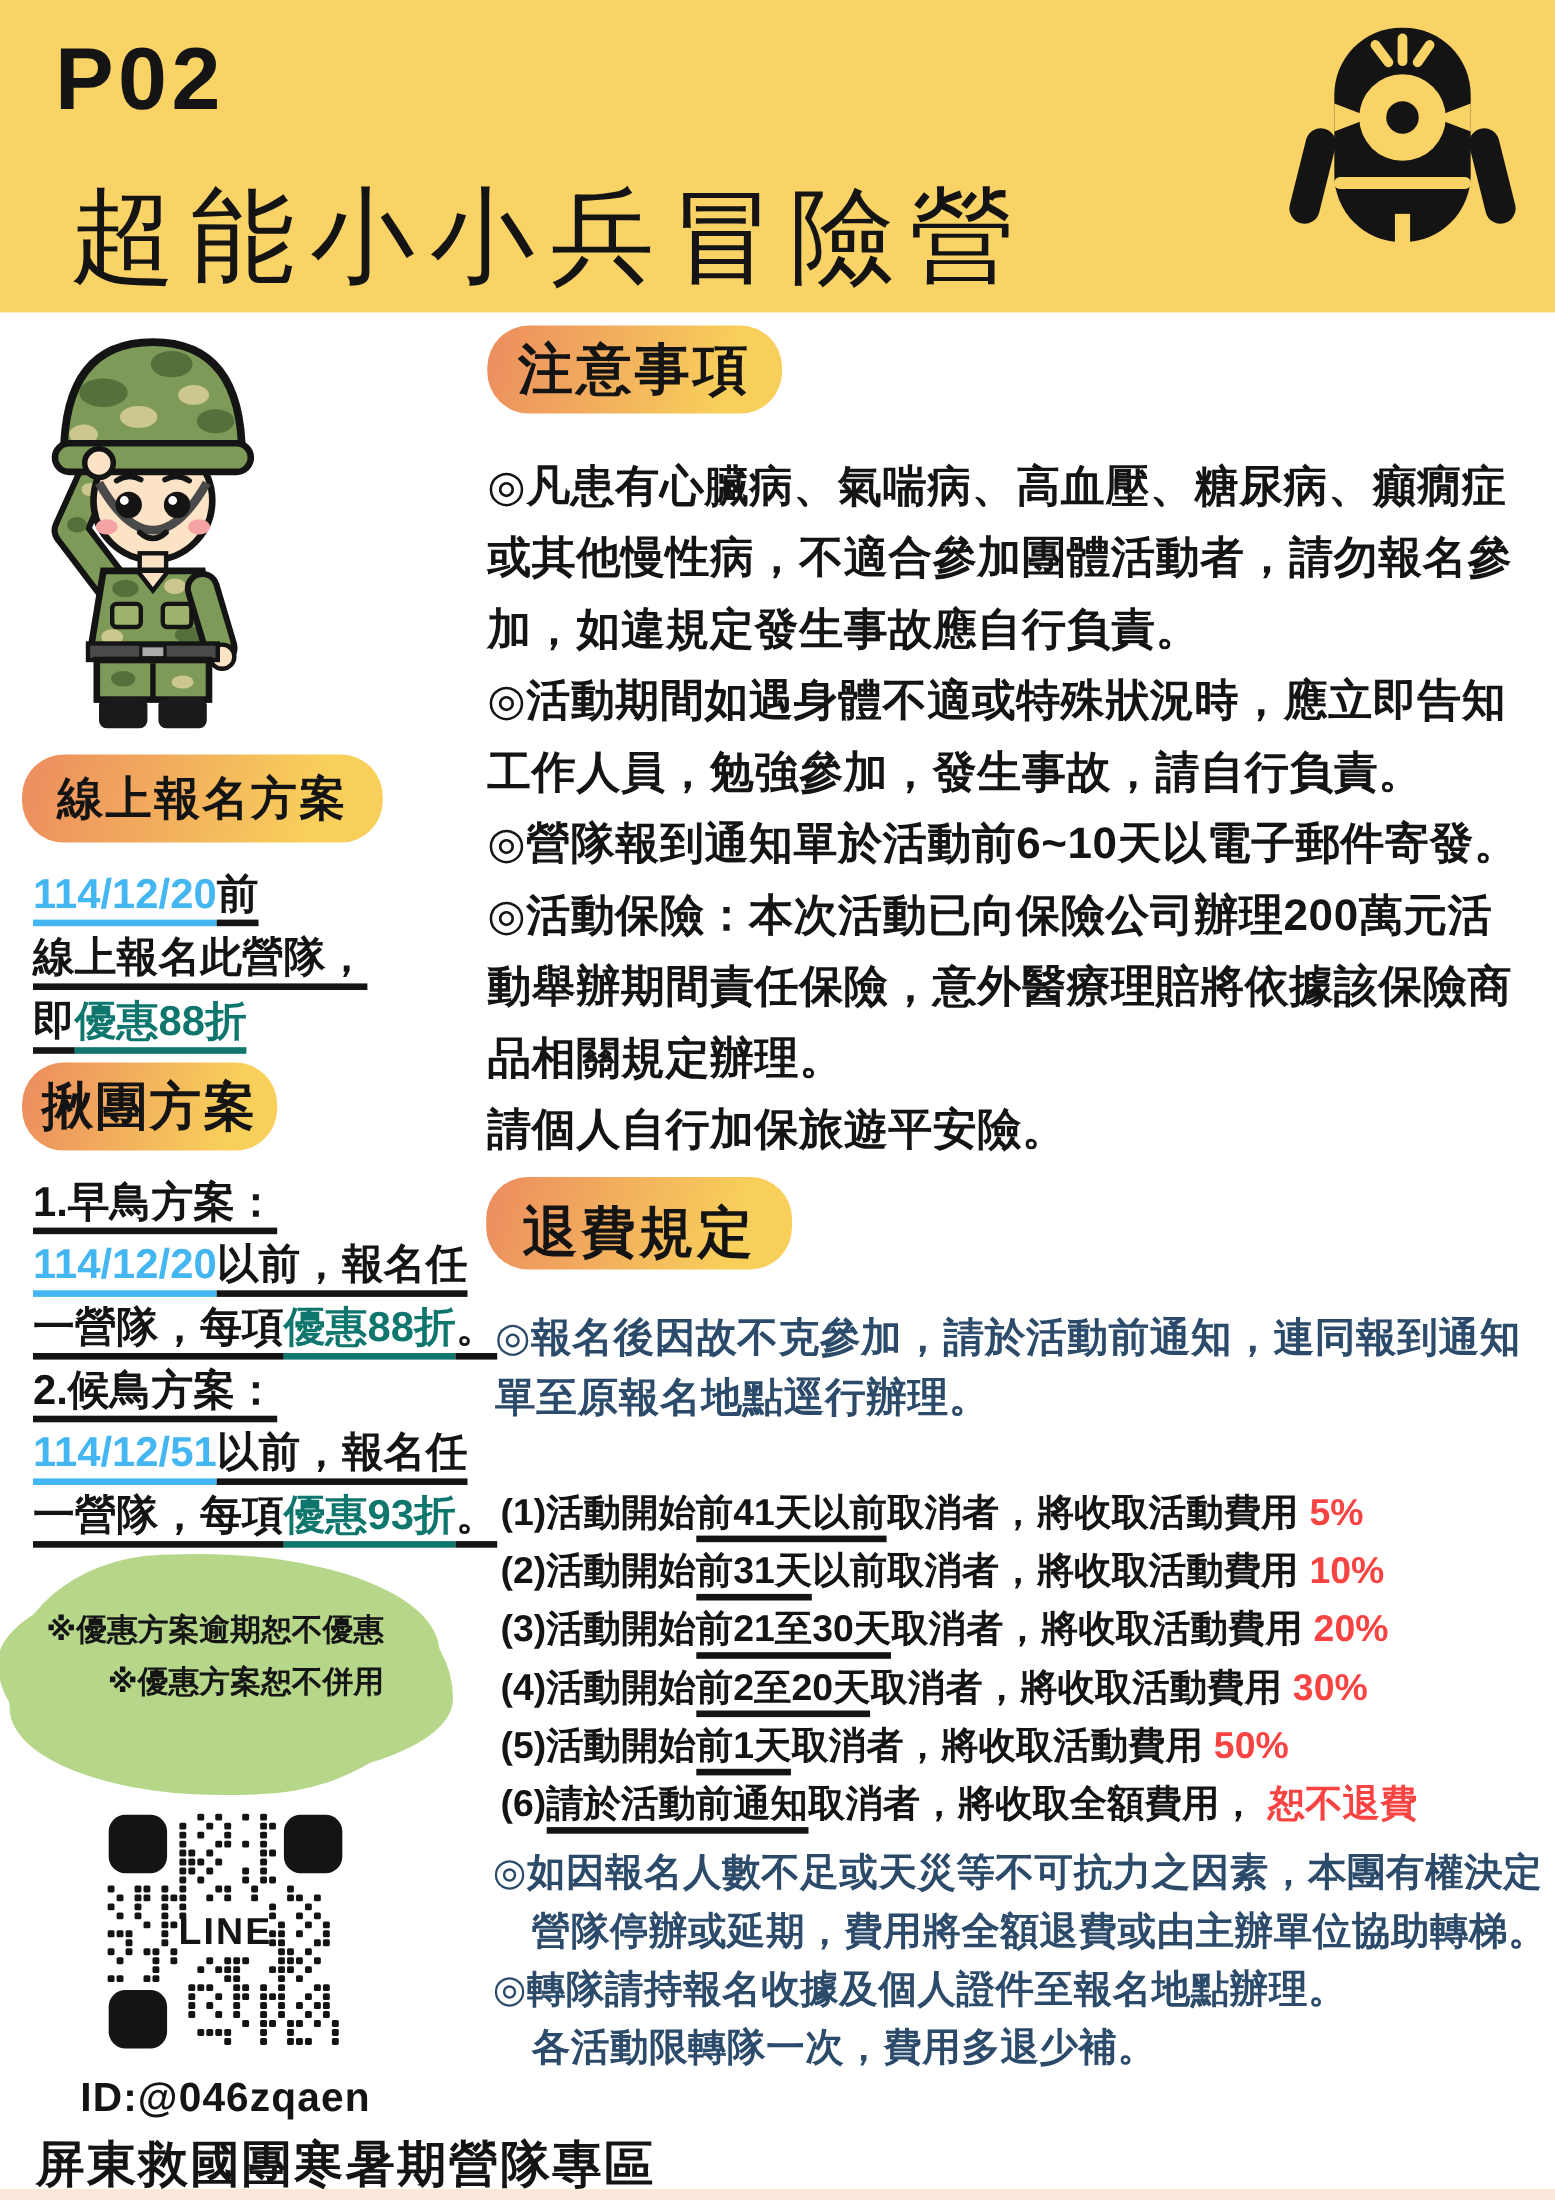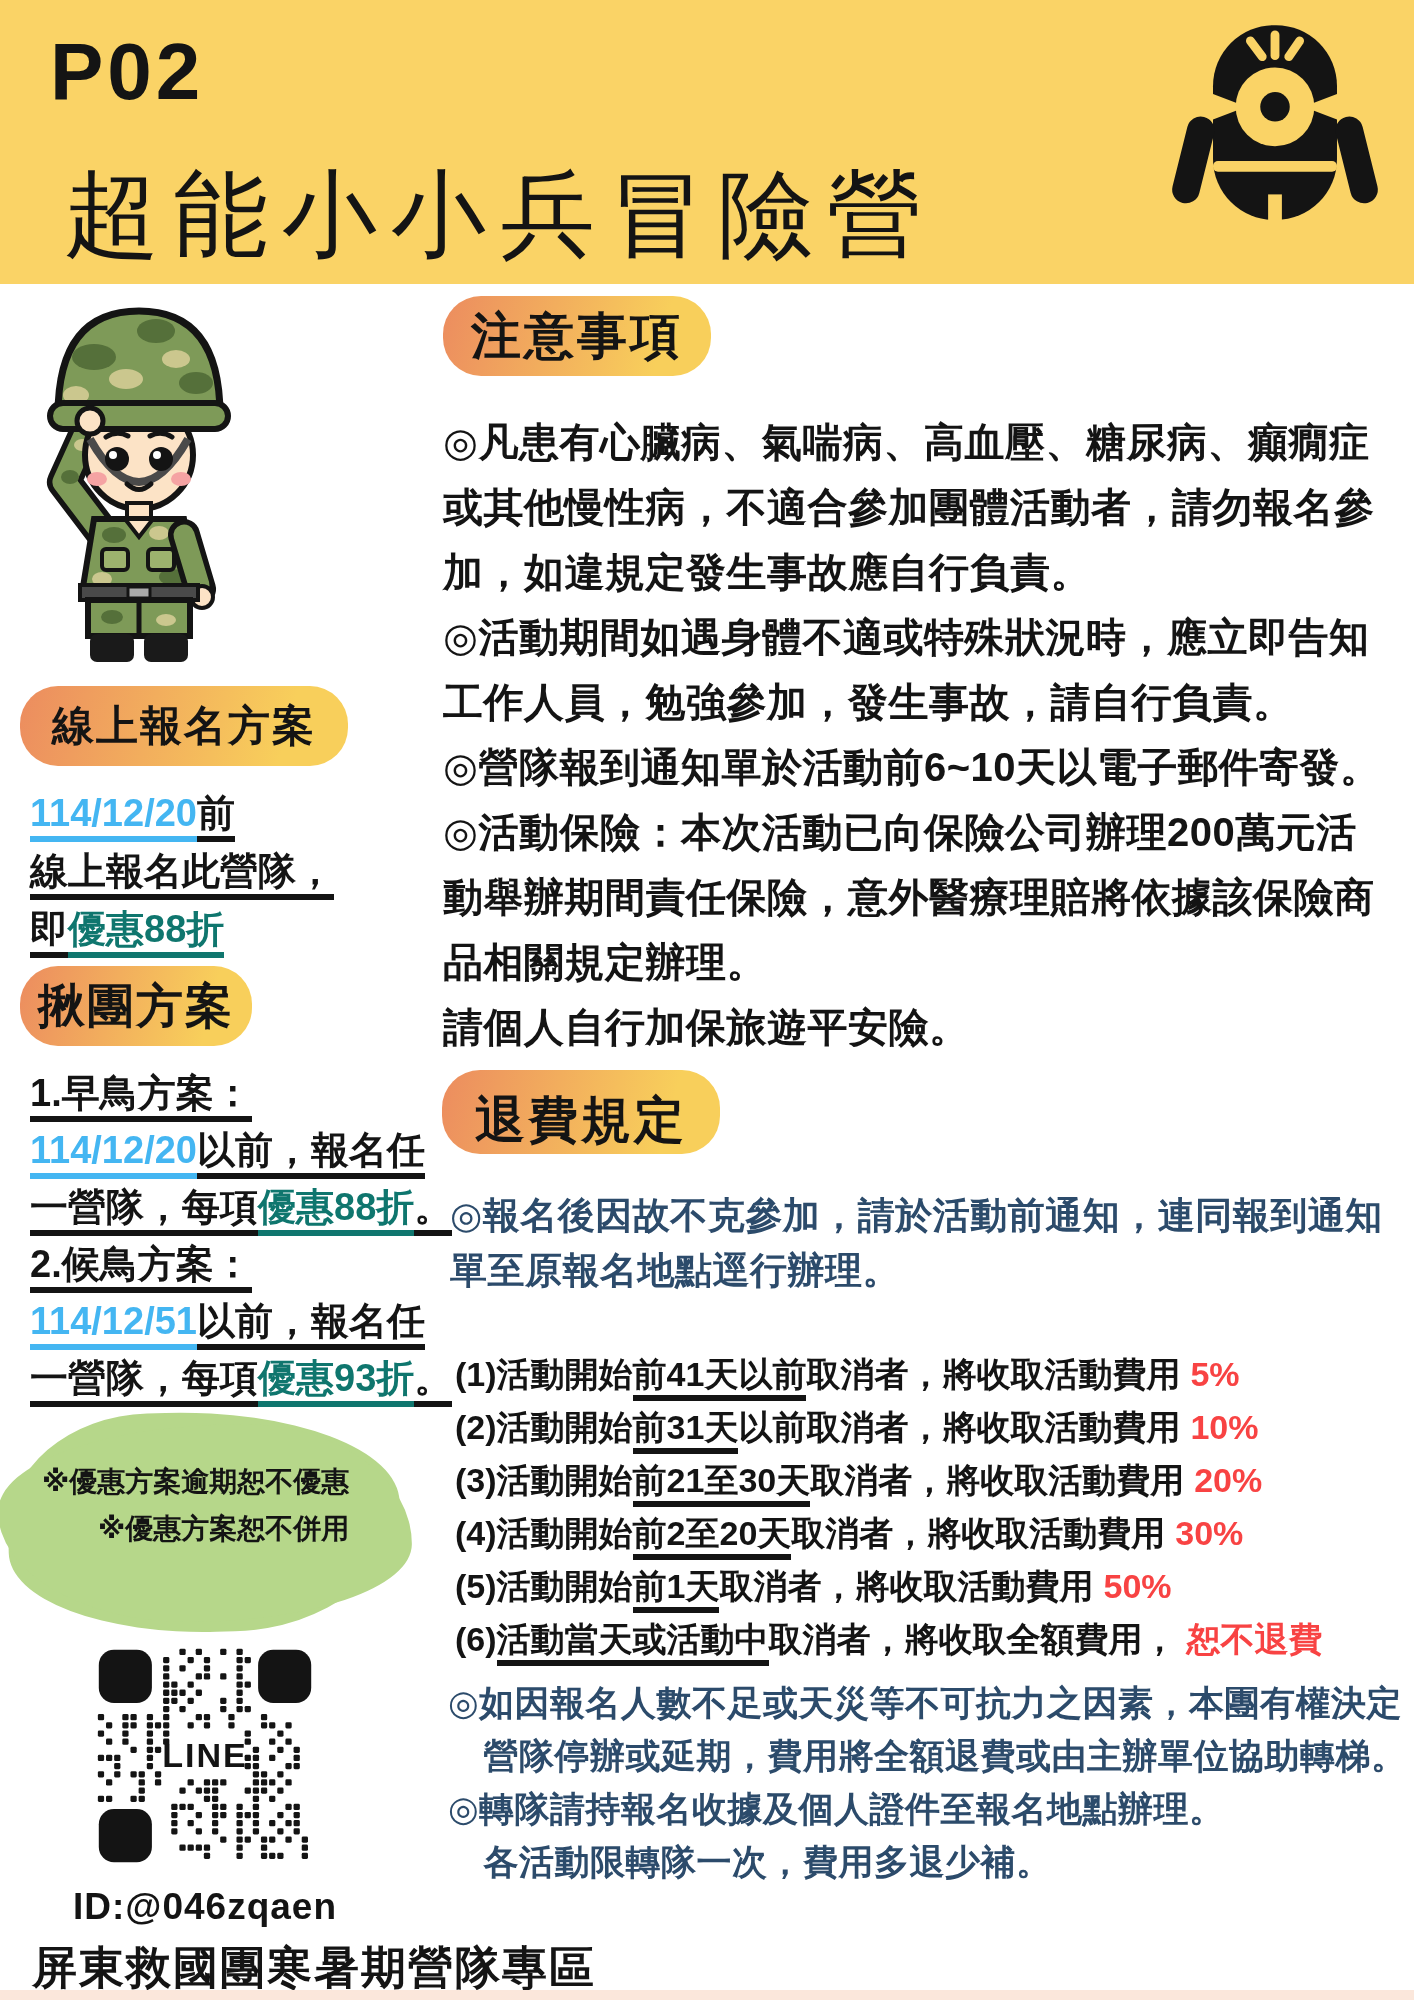--- a/index.html
+++ b/index.html
@@ -412,21 +412,21 @@
   </div>
   <div class="refund-intro">◎報名後因故不克參加，請於活動前通知，連同報到通知
 單至原報名地點逕行辦理。</div>
 
   <div class="refund-rules">
     <div class="rule"><span>(1)活動開始</span><span class="u">前41天以前</span><span>取消者，將收取活動費用</span><span class="pct">5%</span></div>
     <div class="rule"><span>(2)活動開始</span><span class="u">前31天</span><span>以前取消者，將收取活動費用</span><span class="pct">10%</span></div>
     <div class="rule"><span>(3)活動開始</span><span class="u">前21至30天</span><span>取消者，將收取活動費用</span><span class="pct">20%</span></div>
     <div class="rule"><span>(4)活動開始</span><span class="u">前2至20天</span><span>取消者，將收取活動費用</span><span class="pct">30%</span></div>
     <div class="rule"><span>(5)活動開始</span><span class="u">前1天</span><span>取消者，將收取活動費用</span><span class="pct">50%</span></div>
-    <div class="rule"><span>(6)</span><span class="u">活動當天或活動中</span><span>取消者，將收取全額費用，</span><span class="pct">恕不退費</span></div>
+    <div class="rule"><span>(6)</span><span class="u">請於活動前通知</span><span>取消者，將收取全額費用，</span><span class="pct">恕不退費</span></div>
   </div>
 
   <div class="refund-foot">◎如因報名人數不足或天災等不可抗力之因素，本團有權決定
 　營隊停辦或延期，費用將全額退費或由主辦單位協助轉梯。
 ◎轉隊請持報名收據及個人證件至報名地點辦理。
 　各活動限轉隊一次，費用多退少補。</div>
 
 </div>
 
 </body></html>

